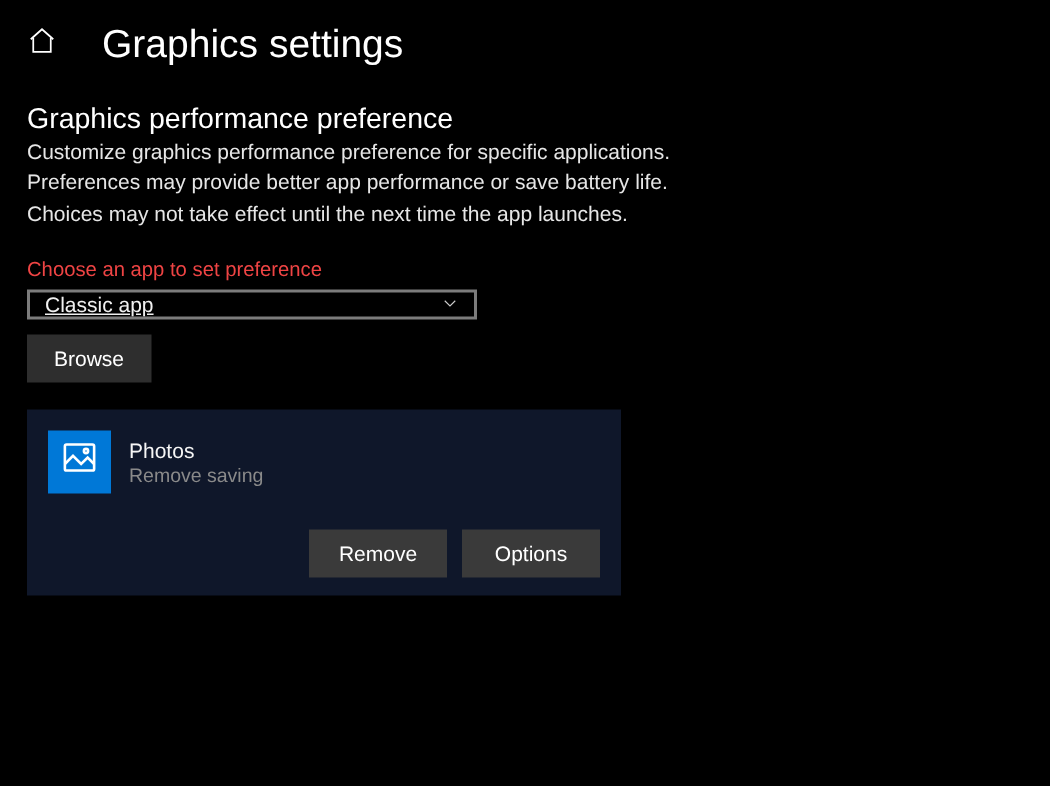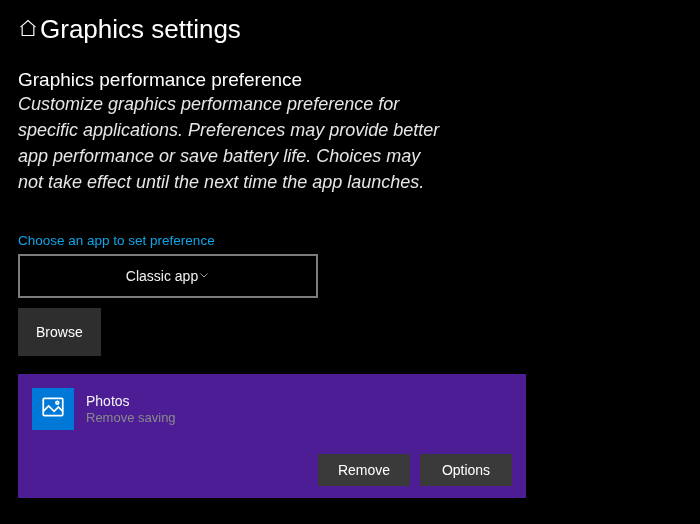--- a/index.html
+++ b/index.html
@@ -11,21 +11,21 @@
     body {
       background: #000;
       color: #fff;
       width: 700px;
       height: 524px;
       overflow: hidden;
     }
     .header {
       display: flex;
       align-items: center;
-      gap: 2px;
+      gap: 30px;
       padding: 14px 18px 10px 18px;
     }
     .home-icon {
       width: 20px;
       height: 20px;
       stroke: #fff;
       stroke-width: 1.4;
       fill: none;
     }
     .page-title {
@@ -33,69 +33,69 @@
       font-weight: 300;
     }
     .content {
       padding: 14px 18px;
     }
     .section-heading {
       font-size: 19px;
       font-weight: 400;
     }
     .description {
-      font-size: 18px;
+      font-size: 14px;
       color: #e6e6e6;
       line-height: 1.45;
       max-width: 430px;
-      margin-bottom: 38px;
-      font-style: italic;
+      margin-bottom: 20px;
     }
     .field-label {
       font-size: 13.5px;
-      color: #0ea5e9;
+      color: #ef4444;
       margin-bottom: 6px;
     }
     .dropdown {
       display: flex;
       align-items: center;
-      justify-content: center;
+      justify-content: space-between;
       border: 2px solid #7c7c7c;
       width: 300px;
-      height: 44px;
+      height: 20px;
       padding: 0 10px;
       font-size: 14px;
       color: #f0f0f0;
       cursor: pointer;
       background: #000;
+      text-decoration: underline;
     }
     .chevron {
       width: 12px;
       height: 12px;
       stroke: #ccc;
       stroke-width: 1.5;
       fill: none;
     }
     .browse-btn {
       display: inline-flex;
       align-items: center;
       justify-content: center;
       background: #2e2e2e;
       color: #fff;
       border: none;
-      height: 48px;
+      height: 32px;
       padding: 0 18px;
       font-size: 14px;
       margin-top: 10px;
       cursor: pointer;
     }
     .app-card {
       margin-top: 18px;
-      background: #4c1d95;
-      width: 508px;
+      background: #0f172a;
+      width: 396px;
       padding: 14px 14px 12px 14px;
     }
     .app-row {
       display: flex;
       align-items: center;
       gap: 12px;
     }
     .app-icon-tile {
       width: 42px;
       height: 42px;

